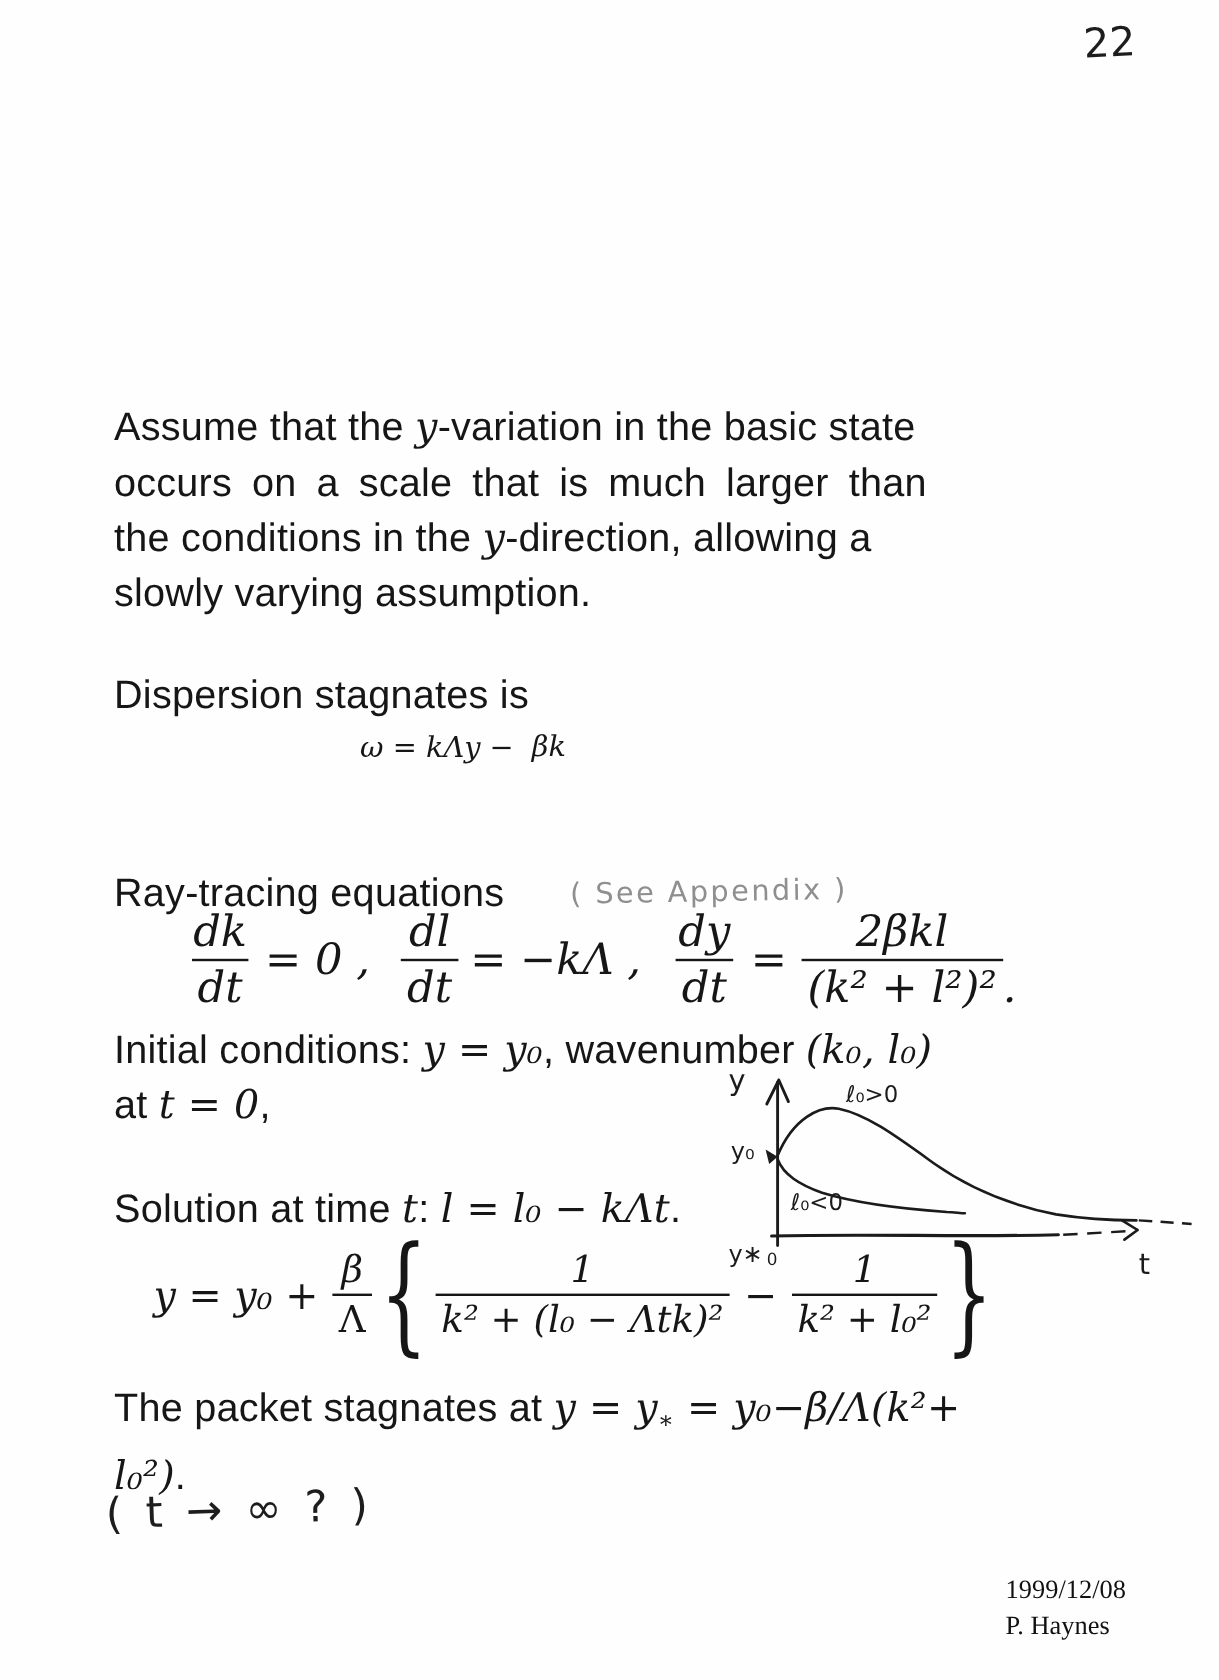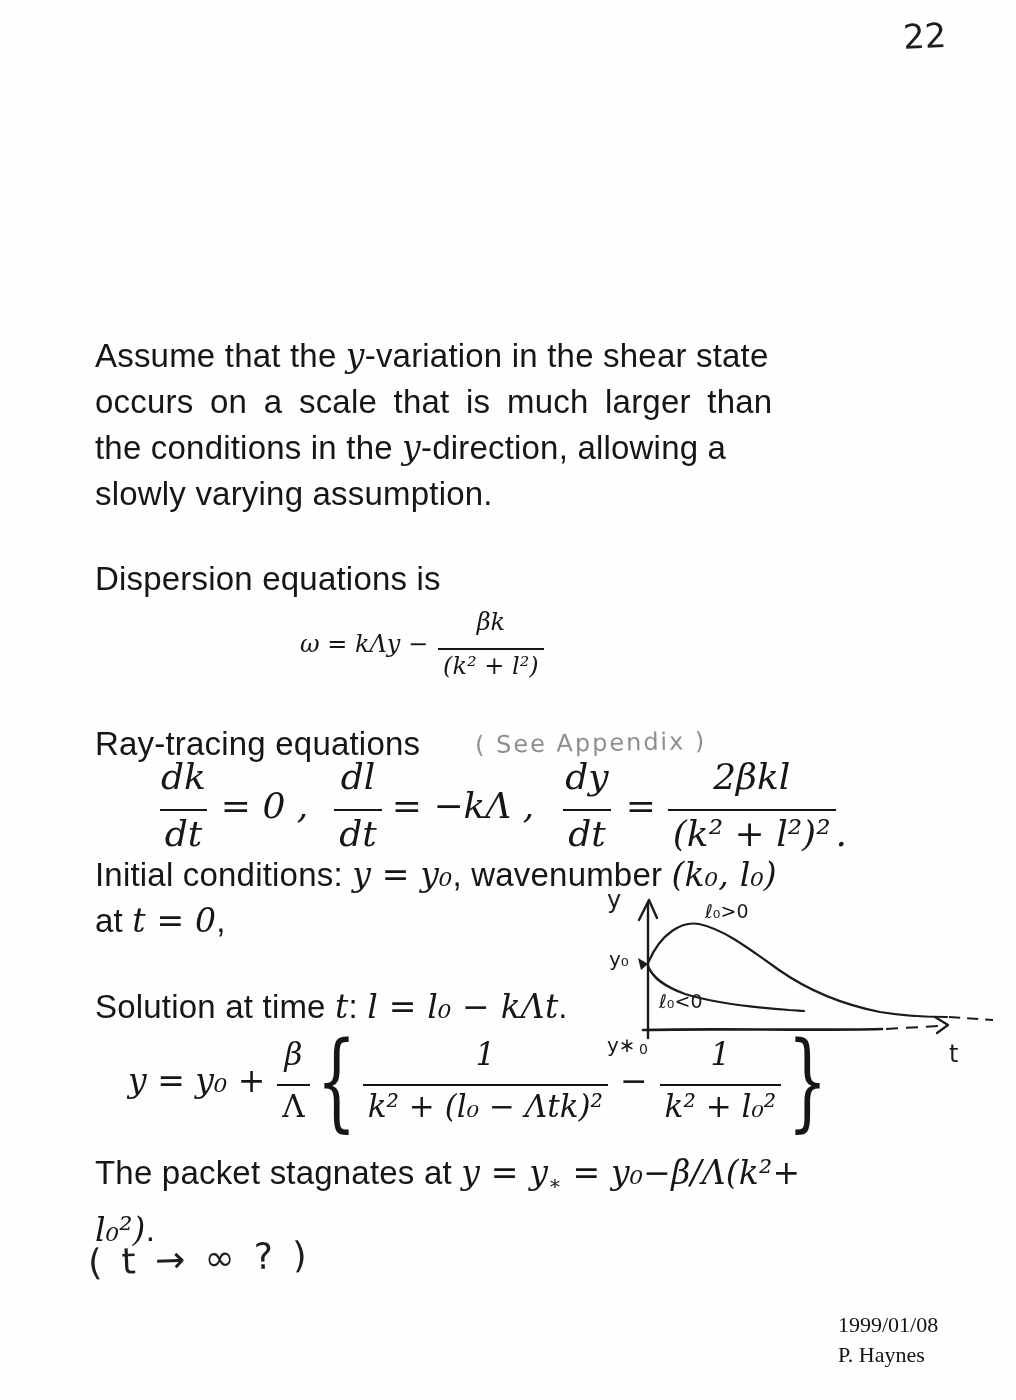--- a/index.html
+++ b/index.html
@@ -6,21 +6,21 @@
   #page{position:relative;width:1016px;height:1400px;background:#fefefe;margin:0 auto;
         font-family:"Liberation Sans",sans-serif;color:#161616;overflow:hidden;}
   .t{font-family:"Liberation Sans",sans-serif;color:#161616;}
   .m{font-family:"DejaVu Serif",serif;font-style:italic;color:#161616;}
   .abs{position:absolute;}
   .hand{font-family:"DejaVu Sans",cursive;color:#1d1d1d;}
   .faint{color:#8f8f8f;}
   .body-text{font-size:33px;line-height:46px;letter-spacing:0.2px;}
   .mline{white-space:nowrap;}
   .frac{display:inline-flex;flex-direction:column;align-items:center;vertical-align:middle;}
-  .frac .num{padding:0 5px 12px;}
+  .frac .num{padding:0 5px 2px;}
   .frac .den{border-top:2.5px solid #161616;padding:2px 5px 0;}
   .eqrow{display:flex;align-items:center;white-space:nowrap;}
   .brace{font-family:"DejaVu Serif",serif;font-style:normal;font-size:74px;display:inline-block;
          transform:scaleY(1.45) scaleX(0.85);margin:0 3px;color:#161616;font-weight:300;}
   .sub{font-size:0.6em;vertical-align:-0.3em;}
   .pagenum{font-size:34px;transform:rotate(-3deg);}
   .footer{font-family:"Liberation Serif",serif;font-size:22px;line-height:30px;color:#111;}
   .note-hand{font-size:36px;transform:rotate(-2deg);letter-spacing:4px;}
   .annot{font-size:24px;letter-spacing:2px;transform:rotate(-1deg);display:inline-block;
          margin-left:55px;vertical-align:4px;}
@@ -29,33 +29,32 @@
 </style>
 </head>
 <body>
 
 <div id="page">
 
   <div class="abs hand pagenum" style="left:903px;top:16px;">22</div>
 
 
   <div class="abs body-text" style="left:95px;top:333px;width:790px;">
-    <div class="mline"><span class="t">Assume that the </span><span class="m">y</span><span class="t">-variation in the shear state</span></div>
+    <div class="mline"><span class="t">Assume that the </span><span class="m">y</span><span class="t">-variation in the basic state</span></div>
     <div class="mline just2"><span class="t">occurs on a scale that is much larger than</span></div>
     <div class="mline"><span class="t">the conditions in the </span><span class="m">y</span><span class="t">-direction, allowing a</span></div>
     <div class="mline"><span class="t">slowly varying assumption.</span></div>
   </div>
 
-  <div class="abs body-text" style="left:95px;top:556px;"><span class="t">Dispersion equations is</span></div>
+  <div class="abs body-text" style="left:95px;top:556px;"><span class="t">Dispersion stagnates is</span></div>
 
   <div class="abs eqrow" style="left:300px;top:608px;font-size:24px;">
     <span class="m" style="margin-right:10px;">ω = kΛy −</span>
     <span class="frac">
       <span class="num m">βk</span>
-      <span class="den m">(k² + l²)</span>
     </span>
   </div>
 
   <div class="abs body-text" style="left:95px;top:720px;">
     <span class="t">Ray-tracing equations</span><span class="hand faint annot">( See  Appendix )</span>
   </div>
 
   <div class="abs eqrow" style="left:156px;top:756px;font-size:36px;">
     <span class="frac">
       <span class="num m">dk</span>
@@ -133,17 +132,17 @@
   </div>
 
   <div class="abs body-text" style="left:95px;top:1150px;width:820px;">
     <div class="mline"><span class="t">The packet stagnates at </span><span class="m">y = y</span><span class="m sub">∗</span><span class="m"> = y₀−β/Λ(k²+</span></div>
     <div class="mline"><span class="m">l₀²)</span><span class="t">.</span></div>
   </div>
 
   <div class="abs hand note-hand" style="left:88px;top:1238px;">( t → ∞  ? )</div>
 
   <div class="abs footer" style="left:838px;top:1310px;">
-    <div>1999/01/08</div>
+    <div>1999/12/08</div>
     <div>P. Haynes</div>
   </div>
 
 </div>
 
 </body></html>

